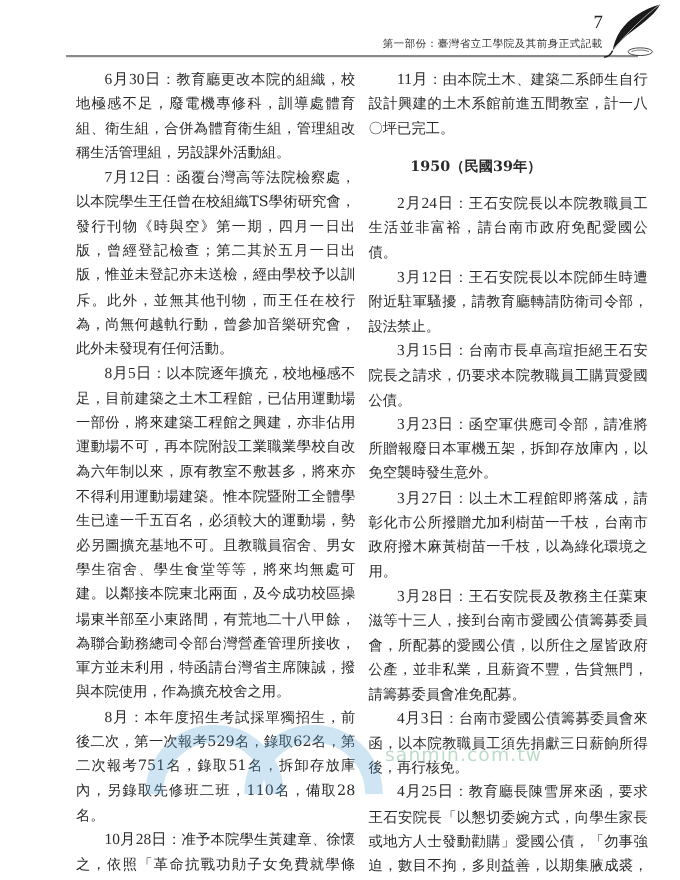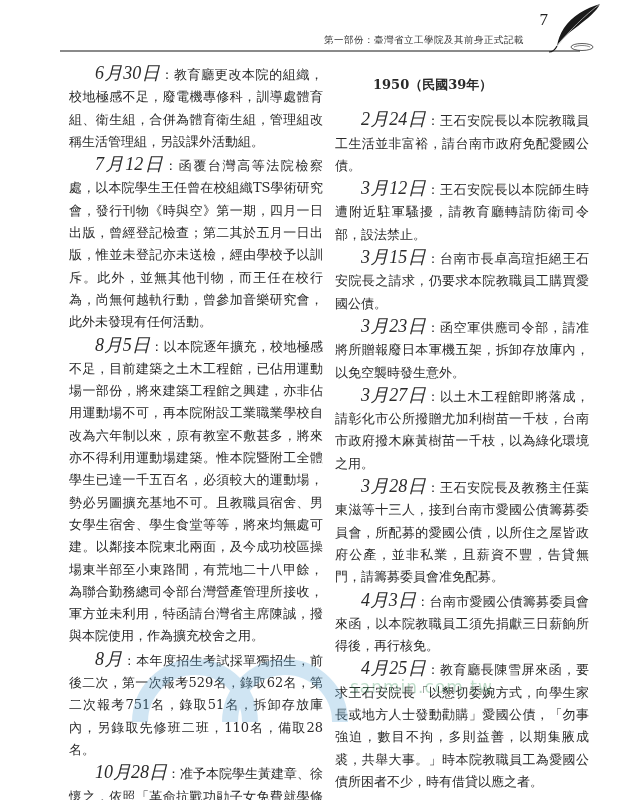--- a/index.html
+++ b/index.html
@@ -9,39 +9,39 @@
       color: #2a2a2a;
     }
     .header {
       position: absolute; left: 60px; top: 0; width: 520px; height: 53px;
     }
     .page-num {
       position: absolute; right: 32px; top: 10px;
       font-family: "Liberation Serif", serif; font-size: 17px; color: #222;
     }
     .running-head {
-      position: absolute; right: 56px; top: 34px;
+      position: absolute; right: 32px; top: 34px;
       font-family: "DejaVu Serif", serif; font-size: 9.5px; color: #333; letter-spacing: 0.5px;
     }
     .rule {
       position: absolute; left: 0; top: 50px; width: 520px; height: 1.5px; background: #8a8a8a;
     }
     .quill {
       position: absolute; right: -24px; top: 2px; width: 62px; height: 52px;
     }
     .columns {
       position: absolute; top: 62px; left: 69px; width: 520px;
       display: flex; justify-content: space-between;
     }
     .col { width: 254px; }
     .para {
       font-size: 13px; line-height: 22.3px; margin: 0; text-align: justify;
       text-indent: 2em; word-break: break-all;
     }
-    .para .date { font-family: "Liberation Serif", serif; font-size: 18px; font-style: italic; }
+    .para .date { font-family: "Liberation Serif", serif; font-size: 14px; }
     .year-head {
       font-size: 13px; line-height: 22.3px; font-weight: bold; text-indent: 2em; margin: 12px;
     }
     .watermark {
       position: absolute; left: 120px; top: 632px; width: 360px; height: 90px; opacity: 0.28;
       pointer-events: none;
     }
     .wm-text {
       position: absolute; left: 230px; top: 45px; font-family: "DejaVu Sans", sans-serif;
       font-size: 17px; color: #15803d; letter-spacing: 1px;
@@ -67,20 +67,21 @@
   <div class="col">
     <p class="para"><span class="date">6月30日</span><span>：教育廳更改本院的組織，校地極感不足，廢電機專修科，訓導處體育組、衛生組，合併為體育衛生組，管理組改稱生活管理組，另設課外活動組。</span></p>
     <p class="para"><span class="date">7月12日</span><span>：函覆台灣高等法院檢察處，以本院學生王任曾在校組織TS學術研究會，發行刊物《時與空》第一期，四月一日出版，曾經登記檢查；第二其於五月一日出版，惟並未登記亦未送檢，經由學校予以訓斥。此外，並無其他刊物，而王任在校行為，尚無何越軌行動，曾參加音樂研究會，此外未發現有任何活動。</span></p>
     <p class="para"><span class="date">8月5日</span><span>：以本院逐年擴充，校地極感不足，目前建築之土木工程館，已佔用運動場一部份，將來建築工程館之興建，亦非佔用運動場不可，再本院附設工業職業學校自改為六年制以來，原有教室不敷甚多，將來亦不得利用運動場建築。惟本院暨附工全體學生已達一千五百名，必須較大的運動場，勢必另圖擴充基地不可。且教職員宿舍、男女學生宿舍、學生食堂等等，將來均無處可建。以鄰接本院東北兩面，及今成功校區操場東半部至小東路間，有荒地二十八甲餘，為聯合勤務總司令部台灣營產管理所接收，軍方並未利用，特函請台灣省主席陳誠，撥與本院使用，作為擴充校舍之用。</span></p>
     <p class="para"><span class="date">8月</span><span>：本年度招生考試採單獨招生，前後二次，第一次報考529名，錄取62名，第二次報考751名，錄取51名，拆卸存放庫內，另錄取先修班二班，110名，備取28名。</span></p>
     <p class="para"><span class="date">10月28日</span><span>：准予本院學生黃建章、徐懷之，依照「革命抗戰功勛子女免費就學條例」，給予公費待遇，為本院引用此一條例，給予學生公費之始。</span></p>
 
   </div>
 
   <div class="col">
+    <p class="para"><span class="date">11月</span><span>：由本院土木、建築二系師生自行設計興建的土木系館前進五間教室，計一八〇坪已完工。</span></p>
     <p class="year-head">1950（民國39年）</p>
     <p class="para"><span class="date">2月24日</span><span>：王石安院長以本院教職員工生活並非富裕，請台南市政府免配愛國公債。</span></p>
     <p class="para"><span class="date">3月12日</span><span>：王石安院長以本院師生時遭附近駐軍騷擾，請教育廳轉請防衛司令部，設法禁止。</span></p>
     <p class="para"><span class="date">3月15日</span><span>：台南市長卓高瑄拒絕王石安院長之請求，仍要求本院教職員工購買愛國公債。</span></p>
     <p class="para"><span class="date">3月23日</span><span>：函空軍供應司令部，請准將所贈報廢日本軍機五架，拆卸存放庫內，以免空襲時發生意外。</span></p>
     <p class="para"><span class="date">3月27日</span><span>：以土木工程館即將落成，請彰化市公所撥贈尤加利樹苗一千枝，台南市政府撥木麻黃樹苗一千枝，以為綠化環境之用。</span></p>
     <p class="para"><span class="date">3月28日</span><span>：王石安院長及教務主任葉東滋等十三人，接到台南市愛國公債籌募委員會，所配募的愛國公債，以所住之屋皆政府公產，並非私業，且薪資不豐，告貸無門，請籌募委員會准免配募。</span></p>
     <p class="para"><span class="date">4月3日</span><span>：台南市愛國公債籌募委員會來函，以本院教職員工須先捐獻三日薪餉所得後，再行核免。</span></p>
     <p class="para"><span class="date">4月25日</span><span>：教育廳長陳雪屏來函，要求王石安院長「以懇切委婉方式，向學生家長或地方人士發動勸購」愛國公債，「勿事強迫，數目不拘，多則益善，以期集腋成裘，共舉大事。」時本院教職員工為愛國公債所困者不少，時有借貸以應之者。</span></p>
 

